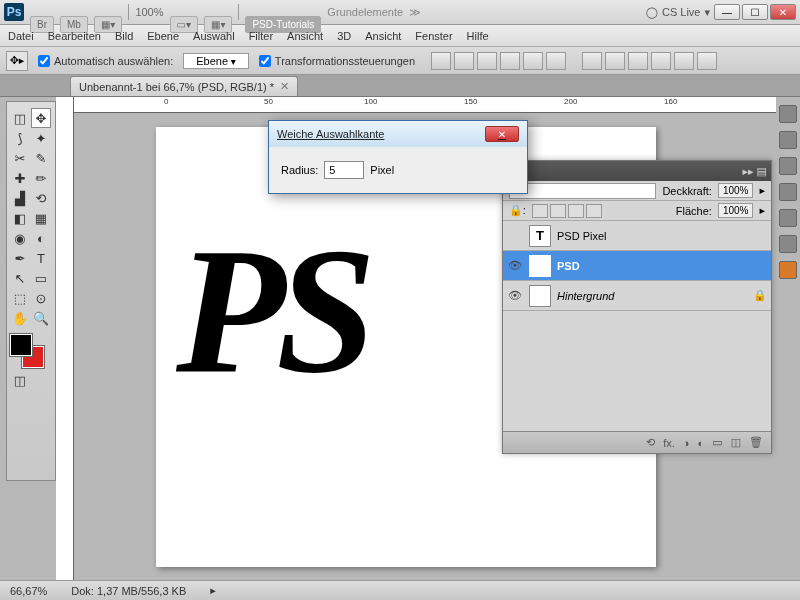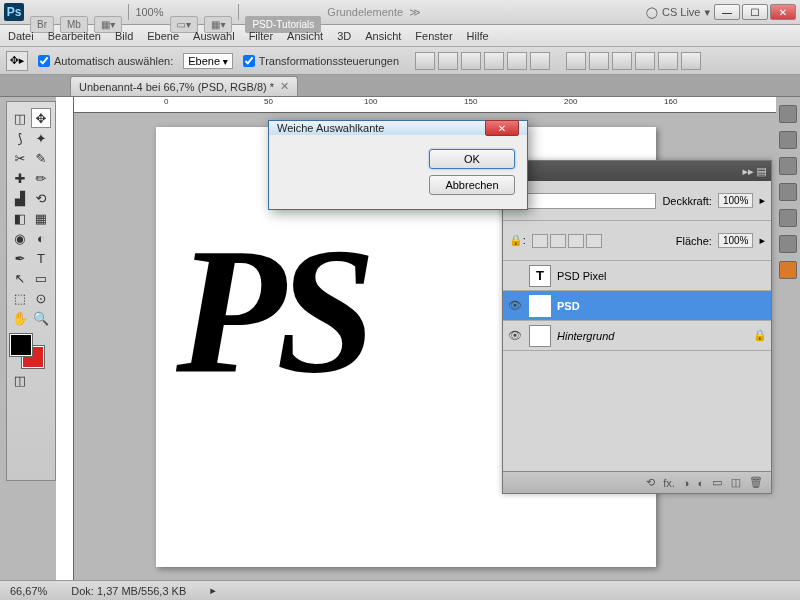--- a/index.html
+++ b/index.html
@@ -11,21 +11,21 @@
 .top-right { margin-left:auto; display:flex; align-items:center; gap:4px; }
 .win-btns { display:flex; gap:2px; }
 .win-btn { width:26px; height:16px; border:1px solid #888; background:linear-gradient(#f8f8f8,#dcdcdc); border-radius:2px; display:flex; align-items:center; justify-content:center; font-size:10px; }
 .win-btn.close { background:linear-gradient(#e88,#c44); color:#fff; }
 .menubar { height:22px; background:linear-gradient(#eee,#ddd); border-bottom:1px solid #aaa; display:flex; align-items:center; padding:0 8px; gap:14px; }
 .menubar span { color:#333; cursor:default; }
 .options-bar { height:28px; background:linear-gradient(#ddd,#ccc); border-bottom:1px solid #999; display:flex; align-items:center; padding:0 6px; gap:10px; }
 .move-icon { width:22px; height:20px; border:1px solid #999; background:#e4e4e4; display:flex; align-items:center; justify-content:center; }
 .chk { display:flex; align-items:flex-end; gap:4px; color:#333; }
 .chk input { width:12px; height:12px; }
-.mini-select { border:1px solid #999; background:#fff; padding:1px 4px; font-size:10px; }
+.mini-select { border:1px solid #999; background:#fff; padding:1px 12px; font-size:10px; }
 .opt-icons { display:flex; gap:3px; margin-left:6px; }
 .opt-icons div { width:20px; height:18px; border:1px solid #999; background:linear-gradient(#eee,#ccc); }
 .doc-tab-bar { height:22px; background:#a4a4a4; border-bottom:1px solid #777; display:flex; align-items:flex-end; padding-left:70px; }
 .doc-tab { background:linear-gradient(#e8e8e8,#d0d0d0); border:1px solid #888; border-bottom:none; padding:3px 8px; font-size:10px; color:#333; border-radius:3px 3px 0 0; display:flex; align-items:center; gap:6px; }
 .doc-tab .x { color:#777; }
 .workspace { position:absolute; left:0; top:97px; right:0; bottom:20px; display:flex; }
 .tools { width:50px; background:linear-gradient(#dcdcdc,#c8c8c8); border-right:1px solid #888; padding:6px 3px; display:flex; flex-direction:column; gap:0px; margin-left:6px; margin-top:4px; height:380px; border:1px solid #888; }
 .tool-row { display:flex; gap:1px; }
 .tool-btn { width:20px; height:20px; border:1px solid transparent; display:flex; align-items:center; justify-content:center; font-size:13px; color:#333; cursor:default; }
 .tool-btn.sel { background:#fff; border:1px solid #888; }
@@ -35,34 +35,34 @@
 .canvas-area { flex:1; background:#b8b8b8; position:relative; overflow:hidden; }
 .hruler { position:absolute; top:0; left:18px; right:0; height:16px; background:#fff; border-bottom:1px solid #666; font-size:8px; }
 .vruler { position:absolute; top:0; left:0; width:18px; bottom:0; background:#fff; border-right:1px solid #666; }
 .ruler-tick { position:absolute; color:#333; font-size:8px; }
 .canvas { position:absolute; left:100px; top:30px; width:500px; height:440px; background:#fff; box-shadow:2px 2px 6px rgba(0,0,0,0.4); }
 .ps-text { position:absolute; left:20px; top:80px; font-family:"Brush Script MT",cursive; font-size:180px; font-style:italic; font-weight:bold; color:#000; letter-spacing:-10px; }
 .panel-dock { width:24px; background:#b8b8b8; display:flex; flex-direction:column; gap:8px; padding-top:8px; align-items:center; }
 .dock-icon { width:18px; height:18px; background:#888; border:1px solid #666; border-radius:2px; }
 .right-panels { position:absolute; right:28px; top:160px; width:270px; background:#d6d6d6; border:1px solid #777; box-shadow:0 0 6px rgba(0,0,0,0.3); }
 .panel-head { height:20px; background:linear-gradient(#5a5a5a,#484848); display:flex; justify-content:flex-end; padding:0 4px; align-items:center; }
-.panel-row { height:40px; border-bottom:1px solid #aaa; display:flex; align-items:center; padding:0 6px; gap:6px; font-size:10px; }
+.panel-row { height:20px; border-bottom:1px solid #aaa; display:flex; align-items:center; padding:0 6px; gap:6px; font-size:10px; }
 .panel-select { flex:1; border:1px solid #999; background:#fff; height:16px; }
 .pct-box { border:1px solid #999; background:#eee; padding:1px 4px; font-size:10px; }
 .layers { background:#d6d6d6; }
 .layer { height:30px; border-bottom:1px solid #aaa; display:flex; align-items:center; gap:6px; padding:0 4px; font-size:11px; }
 .layer.sel { background:#4a90e2; color:#fff; }
 .eye { width:16px; text-align:center; color:#444; }
 .thumb { width:22px; height:22px; background:#fff; border:1px solid #888; display:flex; align-items:center; justify-content:center; font-size:13px; font-weight:bold; }
 .thumb.bg { background:#fff; }
 .lock { margin-left:auto; color:#666; }
 .layer-foot { height:22px; background:linear-gradient(#c8c8c8,#b4b4b4); border-top:1px solid #888; display:flex; align-items:center; justify-content:flex-end; gap:8px; padding:0 8px; color:#555; }
 .statusbar { position:absolute; bottom:0; left:0; right:0; height:20px; background:linear-gradient(#ddd,#c8c8c8); border-top:1px solid #999; display:flex; align-items:center; padding:0 10px; gap:24px; color:#333; font-size:10px; }
 .dialog { position:absolute; left:268px; top:120px; width:260px; background:#eee; border:1px solid #3a6ea5; box-shadow:3px 3px 12px rgba(0,0,0,0.4); z-index:100; }
-.dialog-title { height:14px; background:linear-gradient(#eaf4fc,#c8e0f2); display:flex; align-items:center; padding:0 8px; font-size:11px; color:#222; }
+.dialog-title { height:26px; background:linear-gradient(#eaf4fc,#c8e0f2); display:flex; align-items:center; padding:0 8px; font-size:11px; color:#222;text-decoration:underline; }
 .dialog-close { margin-left:auto; width:34px; height:16px; background:linear-gradient(#e77,#c33); border:1px solid #933; border-radius:2px; color:#fff; display:flex; align-items:center; justify-content:center; font-size:10px; }
 .dialog-body { padding:14px 12px; display:flex; align-items:flex-start; gap:10px; }
 .dlg-left { display:flex; align-items:center; gap:6px; }
 .dlg-input { width:40px; border:1px solid #888; padding:2px 4px; background:#fff; }
 .dlg-btns { display:flex; flex-direction:column; gap:6px; margin-left:auto; }
 .dlg-btn { width:86px; padding:3px 0; text-align:center; border:1px solid #888; background:linear-gradient(#f8f8f8,#e0e0e0); border-radius:3px; font-size:11px; }
 .dlg-btn.ok { border:1px solid #3a7abd; box-shadow:0 0 2px #6af; }
 .mid-icons { display:flex; gap:2px; }
 .mid-icons div { width:16px; height:14px; border:1px solid #999; background:#ddd; }
 </style>
@@ -132,21 +132,21 @@
       <div></div>
       <div></div>
       <div></div>
       <div></div>
       <div></div>
   </div>
 </div>
 
 <div class="doc-tab-bar">
   <div class="doc-tab">
-    <span>Unbenannt-4 bei 66,7% (PSD, RGB/8) *</span>
+    <span>Unbenannt-1 bei 66,7% (PSD, RGB/1) *</span>
       <span class="x">✕</span>
   </div>
 </div>
 
 <div class="workspace">
   <div class="tools">
     <div class="tool-row">
         <div class="tool-btn">◫</div>
         <div class="tool-btn sel">✥</div>
       </div>
@@ -274,23 +274,24 @@
     <span>🗑</span>
   </div>
 </div>
 
 <div class="dialog">
   <div class="dialog-title">
     <span>Weiche Auswahlkante</span>
     <div class="dialog-close">✕</div>
   </div>
   <div class="dialog-body">
-    <div class="dlg-btns">
-      <div class="dlg-btn ok">OK</div>
-      <div class="dlg-btn">Abbrechen</div>
+    <div class="dlg-left">
+      <span>Radius:</span>
+      <input class="dlg-input" value="5" style="">
+      <span>Pixel</span>
     </div>
   </div>
 </div>
 
 <div class="statusbar">
   <span>66,67%</span>
   <span>Dok: 1,37 MB/556,3 KB</span>
   <span>▸</span>
 </div>
 

